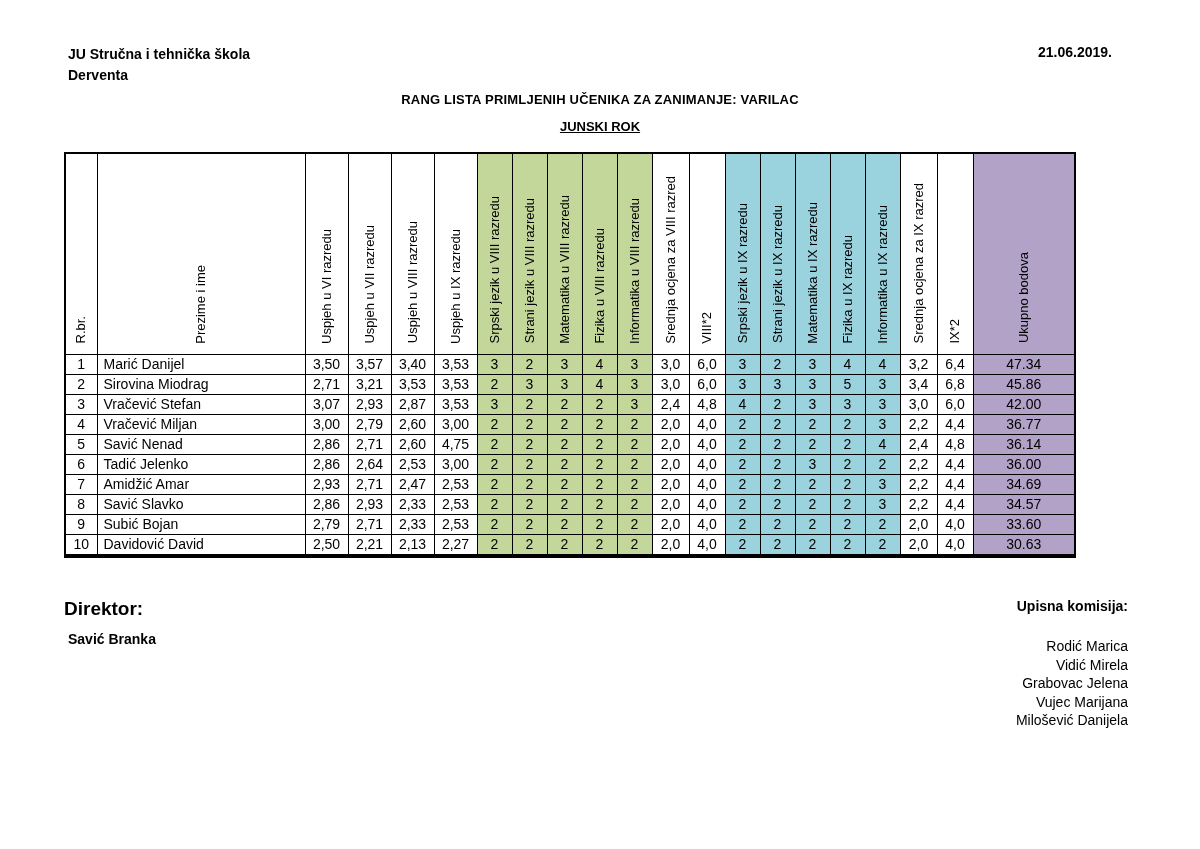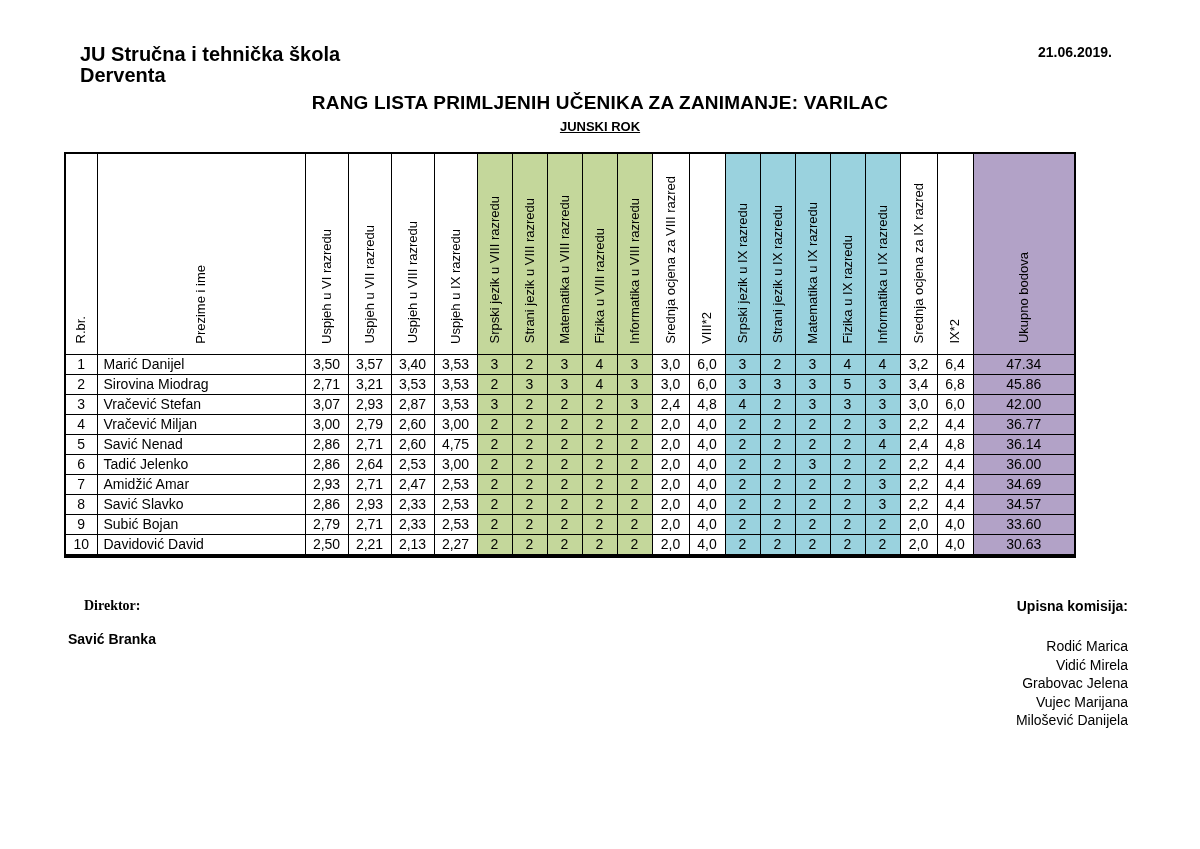--- a/index.html
+++ b/index.html
@@ -3,23 +3,23 @@
 <meta charset="utf-8">
 <style>
   * { margin:0; padding:0; box-sizing:border-box; }
   html,body { width:1200px; height:849px; background:#ffffff; }
   body {
     position:relative;
     font-family:"Liberation Sans", sans-serif;
     color:#000;
     overflow:hidden;
   }
-  .school-block { position:absolute; left:80px; top:44px; font-size:20px; font-weight:bold; line-height:21px; }
+  .school-block { position:absolute; left:68px; top:44px; font-size:14px; font-weight:bold; line-height:21px; }
   .doc-date    { position:absolute; right:88px; top:44px; font-size:14px; font-weight:bold; }
-  .page-title  { position:absolute; left:0; right:0; top:92px; text-align:center; font-size:19px; font-weight:bold; letter-spacing:0.2px; }
+  .page-title  { position:absolute; left:0; right:0; top:92px; text-align:center; font-size:13px; font-weight:bold; letter-spacing:0.2px; }
   .page-subtitle{ position:absolute; left:0; right:0; top:119px; text-align:center; font-size:13px; font-weight:bold;text-decoration:underline; }
 
   table.rank-table {
     position:absolute; left:64px; top:152px;
     border-collapse:collapse; table-layout:fixed;
     border:2px solid #000;
   }
   .rank-table th, .rank-table td { border:1px solid #000; overflow:hidden; }
   .rank-table th.hdr {
     height:201px; vertical-align:bottom; text-align:center;
@@ -35,21 +35,21 @@
   .rank-table td {
     height:20px; font-size:14px; line-height:19px; text-align:center;
   }
   .rank-table td.name { text-align:left; padding-left:6px; }
   .rank-table tbody tr:last-child td { border-bottom:4px solid #000; }
 
   .bg-viii  { background:var(--c-viii); }
   .bg-ix    { background:var(--c-ix); }
   .bg-total { background:var(--c-total); }
 
-  .footer-left-label  { position:absolute; left:84px; top:598px; font-size:14px; font-weight:bold;font-family:Liberation Serif, serif; }
+  .footer-left-label  { position:absolute; left:64px; top:598px; font-size:19px; font-weight:bold; }
   .footer-left-name   { position:absolute; left:68px; top:631px; font-size:14px; font-weight:bold; }
   .footer-right-label { position:absolute; right:72px; top:598px; font-size:14px; font-weight:bold; text-align:right; }
   .committee-list     { position:absolute; right:72px; top:637px; font-size:14px; font-weight:normal; text-align:right; line-height:18.5px; }
 </style>
 </head>
 <body>
 
 <div class="school-block">
   <div>JU Stručna i tehnička škola</div>
   <div>Derventa</div>

